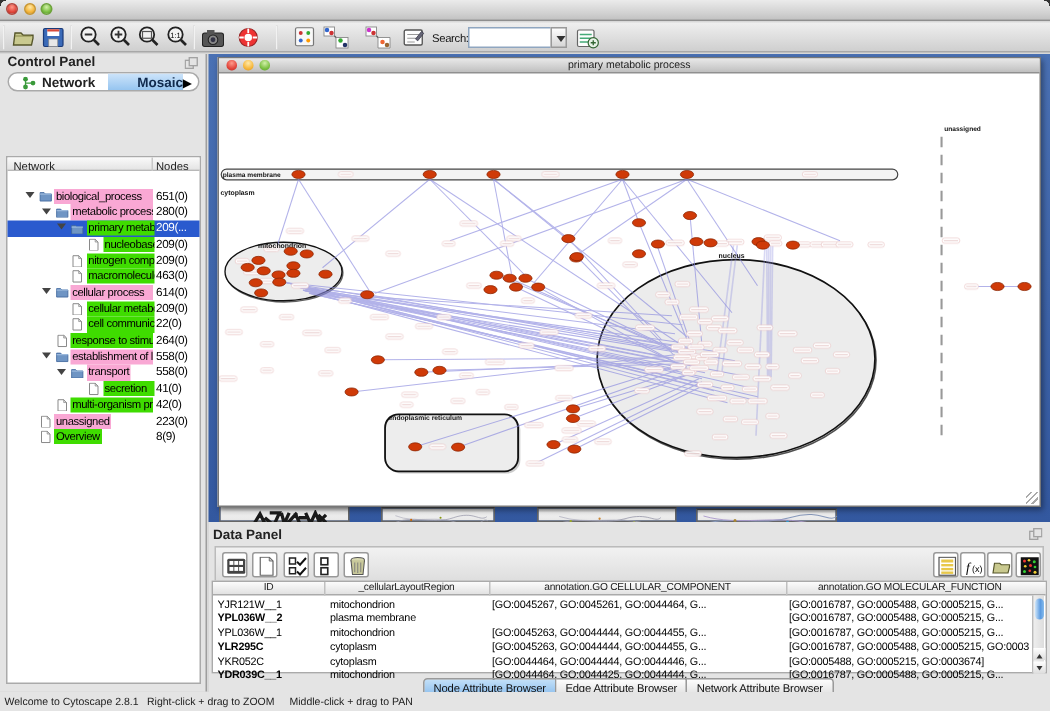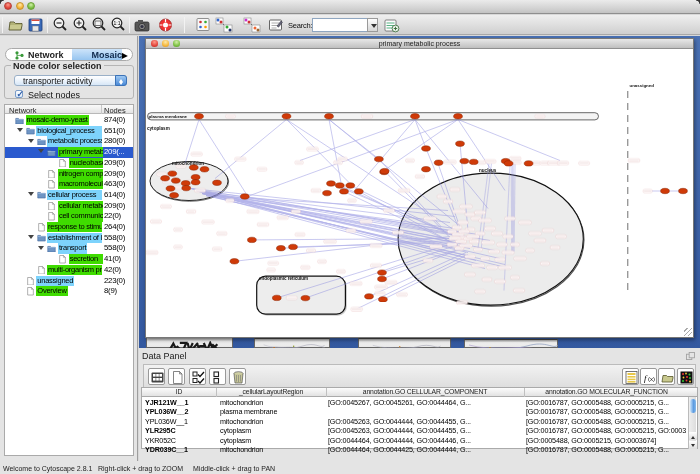--- a/index.html
+++ b/index.html
@@ -40,40 +40,40 @@
 #treebox{position:absolute;left:4px;top:68px;width:130px;height:352px;background:#fff;border:1px solid #aaa}
 #treehdr{position:absolute;left:0;top:0;width:100%;height:9px;background:linear-gradient(#fafafa,#e4e4e4);border-bottom:1px solid #b8b8b8;font-size:7.5px;color:#222}
 #treehdr .c1{position:absolute;left:4px;top:0.5px}
 #treehdr .c2{position:absolute;left:99px;top:0.5px}
 #treehdr .dv{position:absolute;left:96px;top:0;width:1px;height:9px;background:#c8c8c8}
 .trow{position:absolute;left:0;width:100%;height:10.7px;font-size:7.5px;letter-spacing:-0.25px;white-space:nowrap}
 .trow .ar{position:absolute;top:2.2px;width:0;height:0;border:3.2px solid transparent;border-top:4.5px solid #444}
 .trow .lab{position:absolute;top:0.1px;height:10.2px;line-height:10.5px;color:#000;padding:0 1px;overflow:hidden}
 .trow .num{position:absolute;left:99px;top:0.1px;line-height:10.5px;color:#000;font-size:7.8px}
 .g{background:#3fdc00}
-.r{background:#7dd3fc}
+.r{background:#f9a8d4}
 .sel{background:#2a5ace}
 .icon-folder{position:absolute;top:1.5px;width:9px;height:7.5px}
 .icon-file{position:absolute;top:1px;width:7px;height:8.5px}
 
 #mdi{position:absolute;left:139px;top:36px;width:561px;height:312px;background:linear-gradient(#4a71b4,#33589f);overflow:hidden}
 #netwin{position:absolute;left:6px;top:1.5px;width:549px;height:300px;background:#fff;border:1px solid #777;box-shadow:1px 2px 4px rgba(0,0,0,.4)}
 #netwin-tb{position:absolute;left:0;top:0;width:100%;height:10px;background:linear-gradient(#e8e8e8,#ccc 70%,#bfbfbf);border-bottom:1px solid #909090}
 #netwin-tb .t{position:absolute;left:0;right:0;top:1px;text-align:center;font-size:7px;color:#222}
 #netwin-tb .tl{position:absolute;top:1.8px;width:6.5px;height:6.5px;border-radius:50%}
 #ntl-r{left:5px;background:radial-gradient(circle at 50% 30%,#ff9a8a,#e2463c 60%,#b03027)}
 #ntl-y{left:16px;background:radial-gradient(circle at 50% 30%,#ffe9a8,#f6b73c 60%,#d3922a)}
 #ntl-g{left:27px;background:radial-gradient(circle at 50% 30%,#d2f0a8,#7cc043 60%,#5d9c2e)}
 #graph{position:absolute;left:0;top:11px;width:549px;height:290px;overflow:hidden}
 #grip{position:absolute;right:1px;bottom:1px;width:8px;height:8px;
  background:repeating-linear-gradient(135deg,transparent,transparent 2px,#aaa 2px,#aaa 3px)}
 .sliver{position:absolute;background:linear-gradient(#b0b0b0,#f2f2f2 35%,#e8e8e8);border:1px solid #666;border-top:1px solid #444}
 
 #dpanel{position:absolute;left:139px;top:348px;width:561px;height:118px;background:#e4e4e4}
-#dpanel-h{position:absolute;left:3px;top:3px;font-size:9px;font-weight:normal;color:#222}
+#dpanel-h{position:absolute;left:3px;top:3px;font-size:9px;font-weight:bold;color:#222}
 #dtools{position:absolute;left:4px;top:16px;width:553px;height:24px;background:linear-gradient(#f2f2f2,#dedede);border:1px solid #bbb}
 .dbtn{position:absolute;top:3px;width:17px;height:17px;background:#fff;border:1px solid #999;border-radius:2px}
 .dbtn svg{position:absolute;left:1.5px;top:1.5px}
 #dtable{position:absolute;left:2px;top:39px;width:557px;height:62px;background:#fff;border:1px solid #aaa}
 #dthdr{position:absolute;left:0;top:0;width:100%;height:9px;background:linear-gradient(#fcfcfc,#e2e2e2);border-bottom:1px solid #aaa;font-size:6.8px;letter-spacing:-0.15px;color:#222;text-align:center}
 #dthdr div{position:absolute;top:0px;line-height:8.5px;overflow:visible;white-space:nowrap}
 #dthdr .dv{position:absolute;top:0;width:1px;height:9px;background:#c0c0c0}
 .drow{position:absolute;left:0;width:100%;height:9.4px;font-size:7.2px;letter-spacing:-0.15px;color:#000;white-space:nowrap}
 .drow div{position:absolute;top:0;line-height:9.6px;overflow:hidden}
 #dscroll{position:absolute;right:1px;top:9px;width:8px;height:52px;background:linear-gradient(90deg,#eee,#ddd);border-left:1px solid #bbb}
@@ -178,49 +178,42 @@
       <path d="M11.5 9.8 v3.4 M9.8 11.5 h3.4" stroke="#363" stroke-width="0.9"></path>
     </svg>
   <div class="sep" style="left:47px"></div>
   <div class="sep" style="left:129px"></div>
   <div class="sep" style="left:184px"></div>
   <div id="search-lab">Search:</div>
   <div id="search-box"></div>
   <div id="search-dd"></div>
 </div>
 <div id="cpanel">
+  <div id="cpanel-h">Control Panel
+    <svg class="floatico" style="right:5px;top:2px" viewBox="0 0 10 9">
+        <rect x="0.5" y="2.5" width="6" height="6" fill="none" stroke="#777"></rect>
+        <rect x="3.5" y="0.5" width="6" height="6" fill="#e4e4e4" stroke="#777"></rect>
+      </svg>
+  </div>
   <div id="tabbar">
     <svg style="position:absolute;left:9px;top:2px" width="9" height="9" viewBox="0 0 9 9">
         <circle cx="2" cy="1.8" r="1.6" fill="#3a9a3a"></circle>
         <circle cx="2" cy="7" r="1.6" fill="#3a9a3a"></circle>
         <circle cx="7" cy="4.4" r="1.6" fill="#3a9a3a"></circle>
         <path d="M2 1.8 L2 7 M2 4.4 L7 4.4" stroke="#3a9a3a" stroke-width="0.8" fill="none"></path>
       </svg>
     <div id="tab-net">Network</div>
     <div id="tab-mosaic">Mosaic</div>
     <div id="tab-arr">▶</div>
   </div>
-  <div id="groupbox">
-    <div class="gl">Node color selection</div>
-    <div id="combo">transporter activity<div class="btn"></div></div>
-    <div id="selnodes"><span id="cb"></span><span style="margin-left:13px">Select nodes</span></div>
-  </div>
   <div id="treebox">
     <div id="treehdr">
         <span class="c1">Network</span>
         <span class="dv"></span>
         <span class="c2">Nodes</span>
-      </div>
-    <div class="trow" style="top:10.0px">
-        <svg class="icon-folder" style="left:10.0px" viewBox="0 0 9 8">
-          <path d="M0.5 1.5 h2.8 l1 1 h4.2 v5 h-8 z" fill="#6f95c4" stroke="#3f669c" stroke-width="0.6"></path>
-          <path d="M0.5 3 h8 v-0.8 h-8 z" fill="#9ab8dc"></path>
-        </svg>
-        <span class="lab g" style="left:20.5px">mosaic-demo-yeast</span>
-        <span class="num" style="">874(0)</span>
       </div>
 <div class="trow" style="top:20.7px">
         <span class="ar" style="left:11.8px"></span>
         <svg class="icon-folder" style="left:20.8px" viewBox="0 0 9 8">
           <path d="M0.5 1.5 h2.8 l1 1 h4.2 v5 h-8 z" fill="#6f95c4" stroke="#3f669c" stroke-width="0.6"></path>
           <path d="M0.5 3 h8 v-0.8 h-8 z" fill="#9ab8dc"></path>
         </svg>
         <span class="lab r" style="left:31.3px;width:66px">biological_process</span>
         <span class="num" style="">651(0)</span>
       </div>
@@ -876,21 +869,21 @@
     <div id="dthdr">
       <div style="left:0;width:74px">ID</div>
       <div style="left:74px;width:110px">_cellularLayoutRegion</div>
       <div style="left:184px;width:198px">annotation.GO CELLULAR_COMPONENT</div>
       <div style="left:382px;width:165px">annotation.GO MOLECULAR_FUNCTION</div>
       <span class="dv" style="left:74px"></span>
         <span class="dv" style="left:184px"></span>
         <span class="dv" style="left:382px"></span>
     </div>
     <div class="drow" style="top:10.0px">
-        <div style="left:3px;width:70px;font-weight:bold">YJR121W__1</div>
+        <div style="left:3px;width:70px;font-weight:normal">YJR121W__1</div>
         <div style="left:78px;width:105px">mitochondrion</div>
         <div style="left:186px;width:195px">[GO:0045267, GO:0045261, GO:0044464, G...</div>
         <div style="left:384px;width:160px">[GO:0016787, GO:0005488, GO:0005215, G...</div>
       </div>
 <div class="drow" style="top:19.4px">
         <div style="left:3px;width:70px;font-weight:bold">YPL036W__2</div>
         <div style="left:78px;width:105px">plasma membrane</div>
         <div style="left:384px;width:160px">[GO:0016787, GO:0005488, GO:0005215, G...</div>
       </div>
 <div class="drow" style="top:28.8px">
@@ -915,19 +908,24 @@
         <div style="left:3px;width:70px;font-weight:bold">YDR039C__1</div>
         <div style="left:78px;width:105px">mitochondrion</div>
         <div style="left:186px;width:195px">[GO:0044464, GO:0044425, GO:0044444, G...</div>
         <div style="left:384px;width:160px">[GO:0016787, GO:0005488, GO:0005215, G...</div>
       </div>
     <div id="dscroll">
         <div id="dthumb"></div>
         <div id="dsb1"></div>
         <div id="dsb2"></div>
       </div>
+  </div>
+  <div id="dtabs">
+    <div class="dtab first">Node Attribute Browser</div>
+      <div class="dtab">Edge Attribute Browser</div>
+      <div class="dtab last">Network Attribute Browser</div>
   </div>
 </div>
 <div id="status">
   <span style="left:3px">Welcome to Cytoscape 2.8.1</span>
   <span style="left:98px">Right-click + drag to ZOOM</span>
   <span style="left:193px">Middle-click + drag to PAN</span>
 </div>
 
 </body></html>

